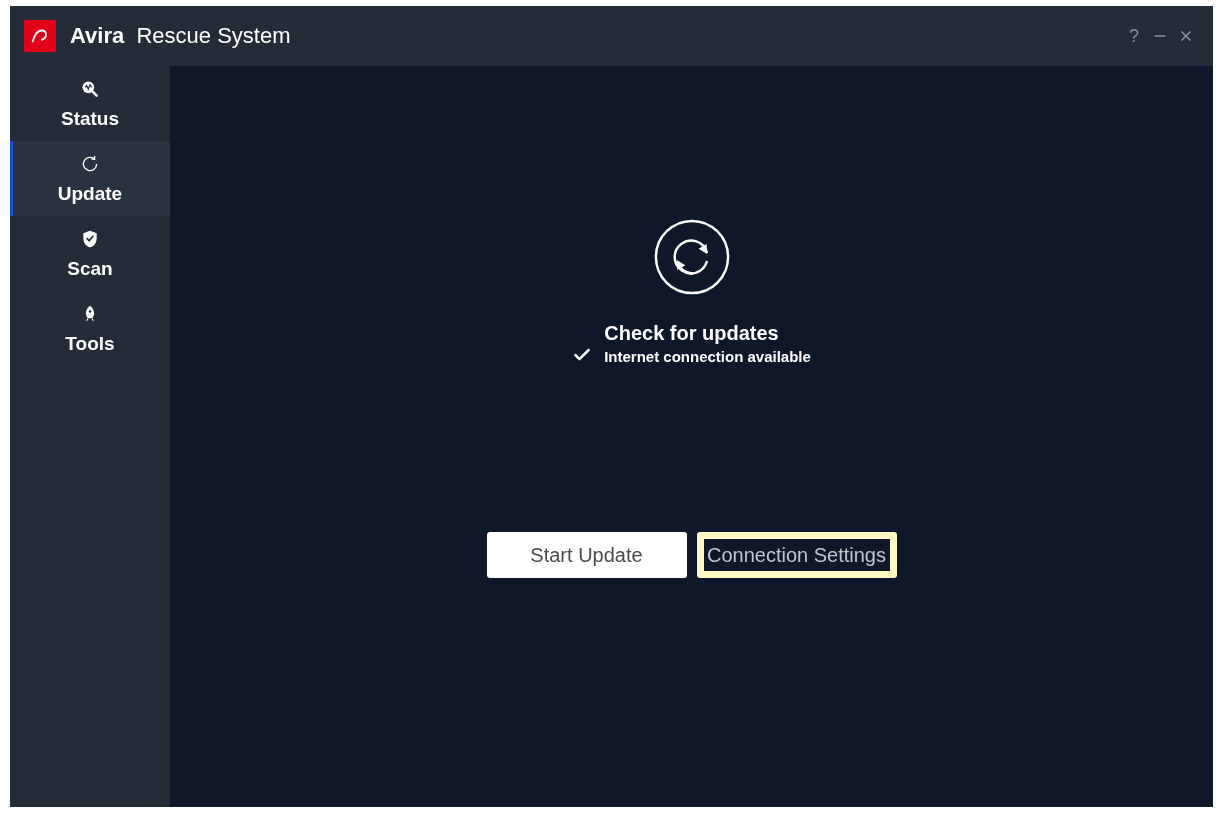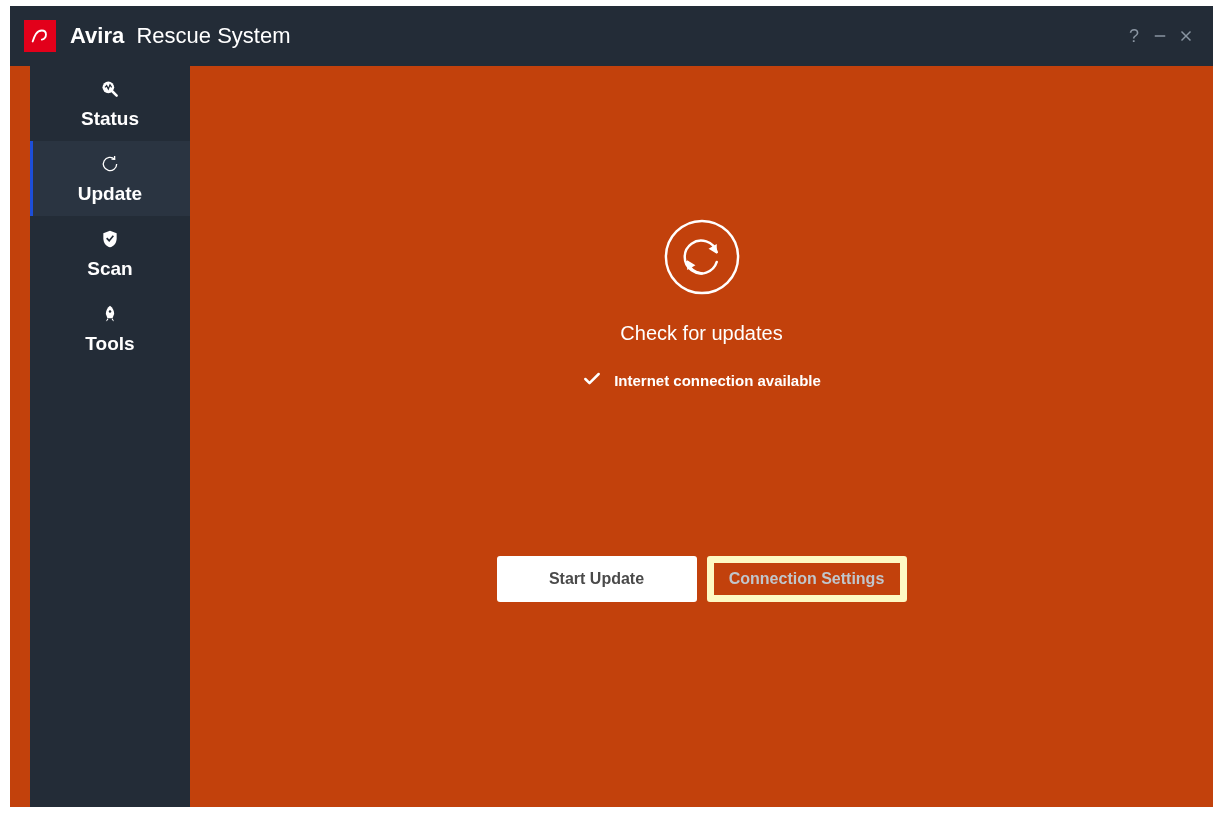--- a/index.html
+++ b/index.html
@@ -9,21 +9,21 @@
     width: 1223px;
     height: 817px;
     overflow: hidden;
   }
   .window {
     position: absolute;
     top: 6px;
     left: 10px;
     right: 10px;
     bottom: 10px;
-    background: #c2410c;
+    background: #0f172a;
     display: flex;
     flex-direction: column;
   }
   .titlebar {
     height: 60px;
     background: #232c37;
     display: flex;
     align-items: center;
     padding-left: 14px;
     padding-right: 14px;
@@ -52,21 +52,20 @@
     color: #8a95a2;
     cursor: pointer;
   }
   .winbtn svg { width: 18px; height: 18px; }
   .help { font-size: 18px; color: #8a95a2; }
 
   .body {
     flex: 1;
     display: flex;
     min-height: 0;
-    padding-left: 20px;
   }
   .sidebar {
     width: 160px;
     background: #232c37;
     display: flex;
     flex-direction: column;
   }
   .sidebar-item {
     height: 75px;
     display: flex;
@@ -89,46 +88,45 @@
   .main {
     flex: 1;
     display: flex;
     flex-direction: column;
     align-items: center;
     color: #fff;
     padding-top: 150px;
   }
   .main-icon { margin-bottom: 20px; }
   .main-icon svg { width: 82px; height: 82px; }
-  .main-heading { font-size: 20px; font-weight: 400; margin-bottom: 24px; }
+  .main-heading { font-size: 20px; font-weight: 700; }
   .status-line {
     display: flex;
     align-items: center;
     gap: 12px;
     font-size: 15px;
     font-weight: 600;
     margin-bottom: 14px;
   }
   .status-line svg { width: 20px; height: 20px; }
 
   .button-row {
     display: flex;
     gap: 10px;
     margin-top: 150px;
   }
   .btn {
     width: 200px;
     height: 46px;
     border-radius: 3px;
-    font-size: 16px;
+    font-size: 20px;
     display: flex;
     align-items: center;
     justify-content: center;
     cursor: pointer;
-    font-weight: bold;
   }
   .btn-primary {
     background: #fff;
     color: #4a4a4a;
     border: none;
   }
   .btn-secondary {
     background: transparent;
     color: #c0c6cc;
     border: 7px solid #fef9c3;

